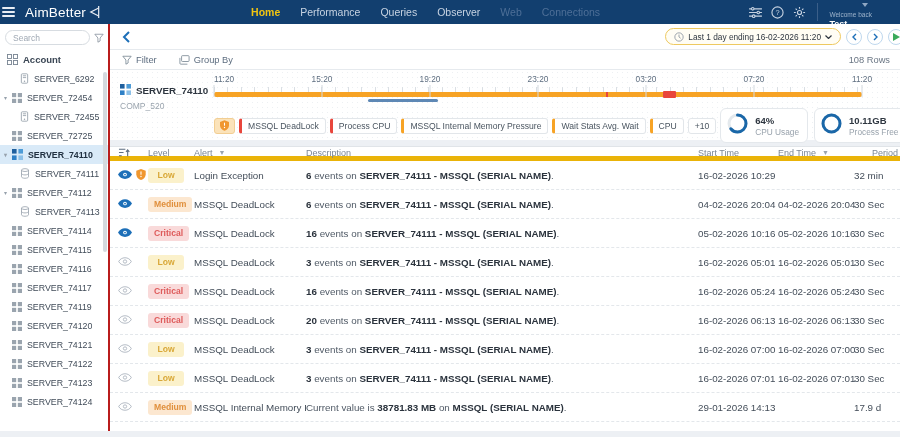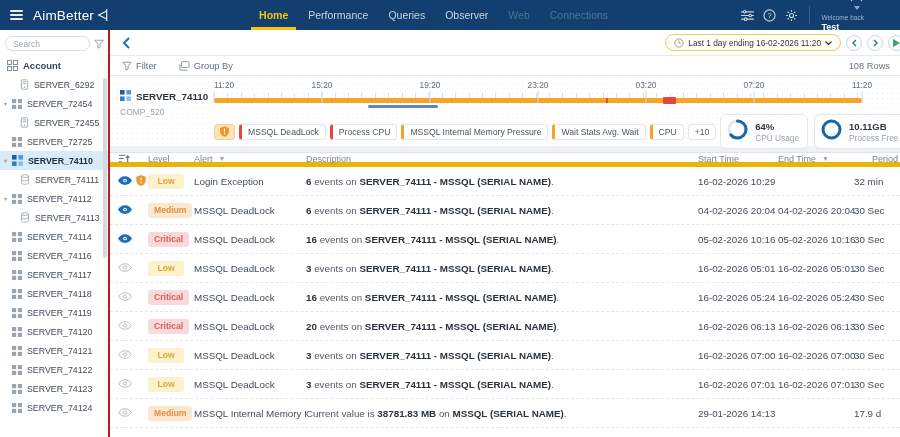--- a/index.html
+++ b/index.html
@@ -1,20 +1,20 @@
 <!DOCTYPE html>
 <html><head>
 <meta charset="utf-8">
 <style>
   * { margin:0; padding:0; box-sizing:border-box; }
   html,body { width:900px; height:437px; overflow:hidden; background:#EDF0F4;
               font-family:"Liberation Sans", sans-serif; }
 
   
-  .topbar{height:30px;background:#123F6F;display:flex;align-items:center;padding:0 8px;position:relative;}
+  .topbar{height:24px;background:#123F6F;display:flex;align-items:center;padding:0 0;position:relative;}
   .hamburger{display:inline-flex;flex-direction:column;gap:2.5px;margin:0 10px 0 2px;cursor:pointer;}
   .hamburger i{display:block;width:13px;height:1.8px;background:#E8EDF4;border-radius:1px;}
   .logo{display:flex;align-items:center;color:#FFFFFF;font-size:13.5px;letter-spacing:.2px;font-weight:400;gap:2px;}
   .main-nav{display:flex;gap:20px;margin-left:150px;height:30px;}
   .nav-item{position:relative;font-size:10.5px;line-height:30px;color:#C7D3E2;cursor:pointer;white-space:nowrap;}
   .nav-item.active{color:#F2C511;font-weight:700;}
   .nav-item.active::after{content:"";position:absolute;left:-8px;right:-8px;bottom:0;height:3px;background:#F2C511;}
   .nav-item.disabled{color:#4E6F97;}
   .tb-right{margin-left:auto;display:flex;align-items:center;gap:9px;}
   .tb-ico{display:inline-flex;cursor:pointer;}
@@ -297,49 +297,49 @@
           <span class="t-ico">
             <svg width="10" height="10" viewBox="0 0 12 12">
               <g fill="#9AA4AE">
                 <rect width="5" height="5"></rect>
                 <rect x="7" width="5" height="5"></rect>
                 <rect y="7" width="5" height="5"></rect>
                 <rect x="7" y="7" width="5" height="5"></rect>
               </g>
             </svg>
           </span>
+          <span class="tree-label">SERVER_74115</span>
+        </div>
+        <div class="tree-item">
+          <span class="expander"></span>
+          <span class="t-ico">
+            <svg width="10" height="10" viewBox="0 0 12 12">
+              <g fill="#9AA4AE">
+                <rect width="5" height="5"></rect>
+                <rect x="7" width="5" height="5"></rect>
+                <rect y="7" width="5" height="5"></rect>
+                <rect x="7" y="7" width="5" height="5"></rect>
+              </g>
+            </svg>
+          </span>
           <span class="tree-label">SERVER_74116</span>
         </div>
         <div class="tree-item">
           <span class="expander"></span>
           <span class="t-ico">
             <svg width="10" height="10" viewBox="0 0 12 12">
               <g fill="#9AA4AE">
                 <rect width="5" height="5"></rect>
                 <rect x="7" width="5" height="5"></rect>
                 <rect y="7" width="5" height="5"></rect>
                 <rect x="7" y="7" width="5" height="5"></rect>
               </g>
             </svg>
           </span>
           <span class="tree-label">SERVER_74117</span>
-        </div>
-        <div class="tree-item">
-          <span class="expander"></span>
-          <span class="t-ico">
-            <svg width="10" height="10" viewBox="0 0 12 12">
-              <g fill="#9AA4AE">
-                <rect width="5" height="5"></rect>
-                <rect x="7" width="5" height="5"></rect>
-                <rect y="7" width="5" height="5"></rect>
-                <rect x="7" y="7" width="5" height="5"></rect>
-              </g>
-            </svg>
-          </span>
-          <span class="tree-label">SERVER_74118</span>
         </div>
         <div class="tree-item">
           <span class="expander"></span>
           <span class="t-ico">
             <svg width="10" height="10" viewBox="0 0 12 12">
               <g fill="#9AA4AE">
                 <rect width="5" height="5"></rect>
                 <rect x="7" width="5" height="5"></rect>
                 <rect y="7" width="5" height="5"></rect>
                 <rect x="7" y="7" width="5" height="5"></rect>

